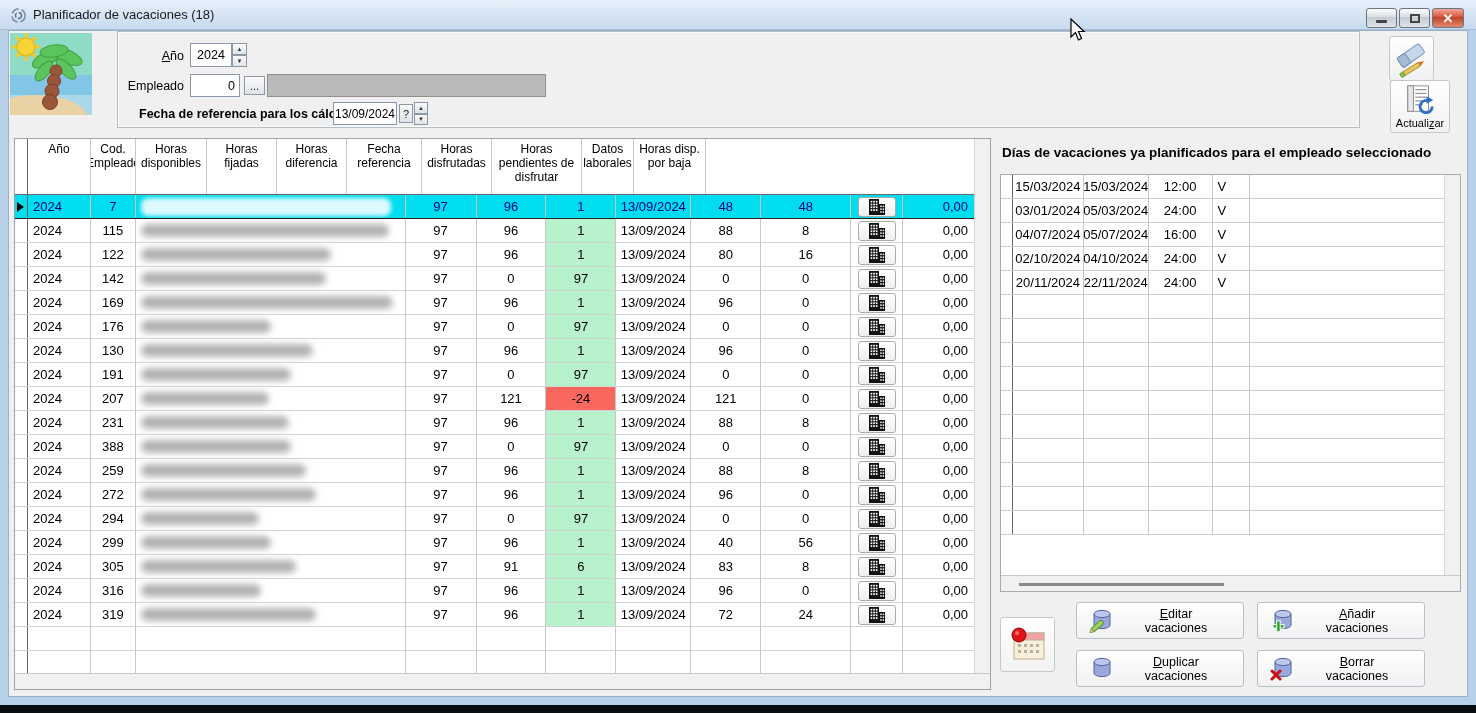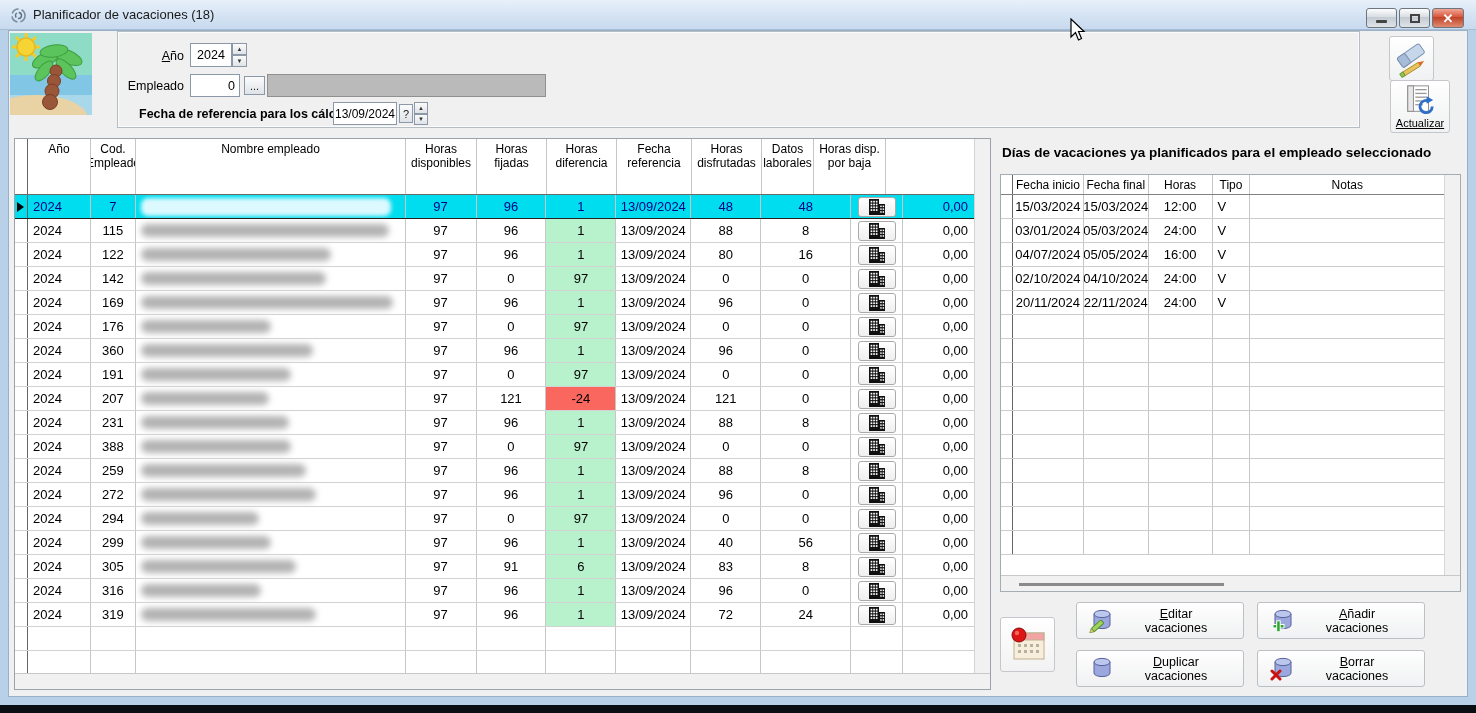--- a/index.html
+++ b/index.html
@@ -187,21 +187,21 @@
       <rect x="6" y="10" width="10" height="12" rx="2" fill="#a6bcd8" stroke="#7a90b0"></rect>
     </g>
     <g transform="rotate(-32 20 30)">
       <rect x="9" y="28" width="20" height="4.5" fill="#e8c35c" stroke="#a08020" stroke-width="0.8"></rect>
       <polygon points="29,28 35,30.2 29,32.5" fill="#e06820"></polygon>
       <rect x="6" y="28" width="4" height="4.5" fill="#8cc84b" stroke="#5a8a2a" stroke-width="0.8"></rect>
     </g>
   </svg>
 </div>
 
-<div class="toolbtn" style="left:1390px; top:80px; width:60px; height:53px;text-decoration:underline;">
+<div class="toolbtn" style="left:1390px; top:80px; width:60px; height:53px;">
   <svg width="32" height="32" viewBox="0 0 34 34">
     <rect x="4" y="2" width="22" height="27" fill="#ffffff" stroke="#8a8a8a"></rect>
     <rect x="4" y="2" width="6" height="27" fill="#e8e8e8" stroke="#8a8a8a"></rect>
     <g stroke="#9a9a9a" stroke-width="1.4">
       <line x1="12" y1="6" x2="24" y2="6"></line>
         <line x1="12" y1="10" x2="24" y2="10"></line>
       <line x1="12" y1="14" x2="24" y2="14"></line>
         <line x1="12" y1="18" x2="24" y2="18"></line>
       <line x1="12" y1="22" x2="20" y2="22"></line>
     </g>
@@ -210,26 +210,26 @@
   </svg>
   <div class="lbl"><span>Actuali</span><span class="u">z</span><span>ar</span></div>
 </div>
 
 <div class="main-grid">
   <div class="mg-inner">
     <div class="mhdr" id="main-grid-header">
         <div class="cell sel-col" style="width: 13px;"></div>
         <div class="cell" style="width: 63px;">Año</div>
         <div class="cell" style="width: 45px;">Cod. Empleado</div>
-        <div class="cell" style="width: 270px;">Nombre empleado</div>
         <div class="cell" style="width: 71px;">Horas disponibles</div>
         <div class="cell" style="width: 70px;">Horas fijadas</div>
         <div class="cell" style="width: 70px;">Horas diferencia</div>
         <div class="cell" style="width: 75px;">Fecha referencia</div>
         <div class="cell" style="width: 70px;">Horas disfrutadas</div>
+        <div class="cell" style="width: 90px;">Horas pendientes de disfrutar</div>
         <div class="cell" style="width: 52px;">Datos laborales</div>
         <div class="cell" style="width: 72px;">Horas disp. por baja</div>
       </div>
     <div id="main-grid-body">
         <div class="mrow sel">
           <div class="cell sel-col" style="width: 13px;">
             <div class="tri"></div>
           </div>
           <div class="cell al-l" style="width: 63px;">2024</div>
           <div class="cell" style="width: 45px;">7</div>
@@ -483,21 +483,21 @@
                   <rect x="14.6" y="12.2" width="1.5" height="1.5"></rect>
                 </g>
               </svg>
             </div>
           </div>
           <div class="cell al-r" style="width: 72px;">0,00</div>
         </div>
         <div class="mrow">
           <div class="cell sel-col" style="width: 13px;"></div>
           <div class="cell al-l" style="width: 63px;">2024</div>
-          <div class="cell" style="width: 45px;">360</div>
+          <div class="cell" style="width: 45px;">130</div>
           <div class="cell al-l" style="width: 270px;">
             <div class="blurbar" style="width: 172px;"></div>
           </div>
           <div class="cell" style="width: 71px;">97</div>
           <div class="cell" style="width: 70px;">96</div>
           <div class="cell dif-pos" style="width: 70px;">1</div>
           <div class="cell" style="width: 75px;">13/09/2024</div>
           <div class="cell" style="width: 70px;">96</div>
           <div class="cell" style="width: 90px;">0</div>
           <div class="cell" style="width: 52px;">
@@ -1034,49 +1034,41 @@
       </div>
   </div>
   <div class="mg-vsb"></div>
   <div class="mg-hsb"></div>
 </div>
 
 <div class="rp-title">Días de vacaciones ya planificados para el empleado seleccionado</div>
 
 <div class="vac-table">
   <div class="vt-inner">
-    <div class="vhdr" id="vac-header">
-        <div class="cell sel-col" style="width: 12px;"></div>
-        <div class="cell" style="width: 71px;">Fecha inicio</div>
-        <div class="cell" style="width: 65px;">Fecha final</div>
-        <div class="cell" style="width: 64px;">Horas</div>
-        <div class="cell" style="width: 38px;">Tipo</div>
-        <div class="cell" style="width: 195px;">Notas</div>
-      </div>
     <div id="vac-body">
         <div class="vrow">
           <div class="cell sel-col" style="width: 12px;"></div>
           <div class="cell" style="width: 71px;">15/03/2024</div>
           <div class="cell" style="width: 65px;">15/03/2024</div>
           <div class="cell" style="width: 64px;">12:00</div>
           <div class="cell al-l" style="width: 38px;">V</div>
           <div class="cell" style="width: 195px;"></div>
         </div>
         <div class="vrow">
           <div class="cell sel-col" style="width: 12px;"></div>
           <div class="cell" style="width: 71px;">03/01/2024</div>
           <div class="cell" style="width: 65px;">05/03/2024</div>
           <div class="cell" style="width: 64px;">24:00</div>
           <div class="cell al-l" style="width: 38px;">V</div>
           <div class="cell" style="width: 195px;"></div>
         </div>
         <div class="vrow">
           <div class="cell sel-col" style="width: 12px;"></div>
           <div class="cell" style="width: 71px;">04/07/2024</div>
-          <div class="cell" style="width: 65px;">05/05/2024</div>
+          <div class="cell" style="width: 65px;">05/07/2024</div>
           <div class="cell" style="width: 64px;">16:00</div>
           <div class="cell al-l" style="width: 38px;">V</div>
           <div class="cell" style="width: 195px;"></div>
         </div>
         <div class="vrow">
           <div class="cell sel-col" style="width: 12px;"></div>
           <div class="cell" style="width: 71px;">02/10/2024</div>
           <div class="cell" style="width: 65px;">04/10/2024</div>
           <div class="cell" style="width: 64px;">24:00</div>
           <div class="cell al-l" style="width: 38px;">V</div>

